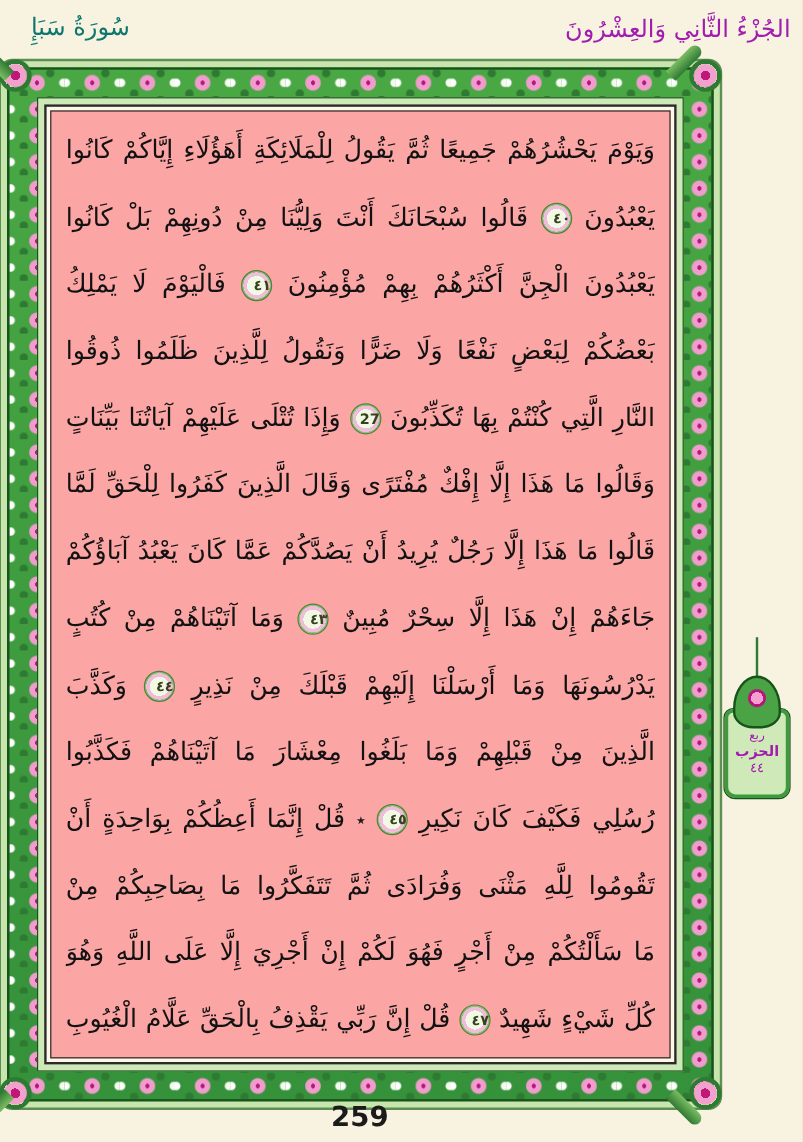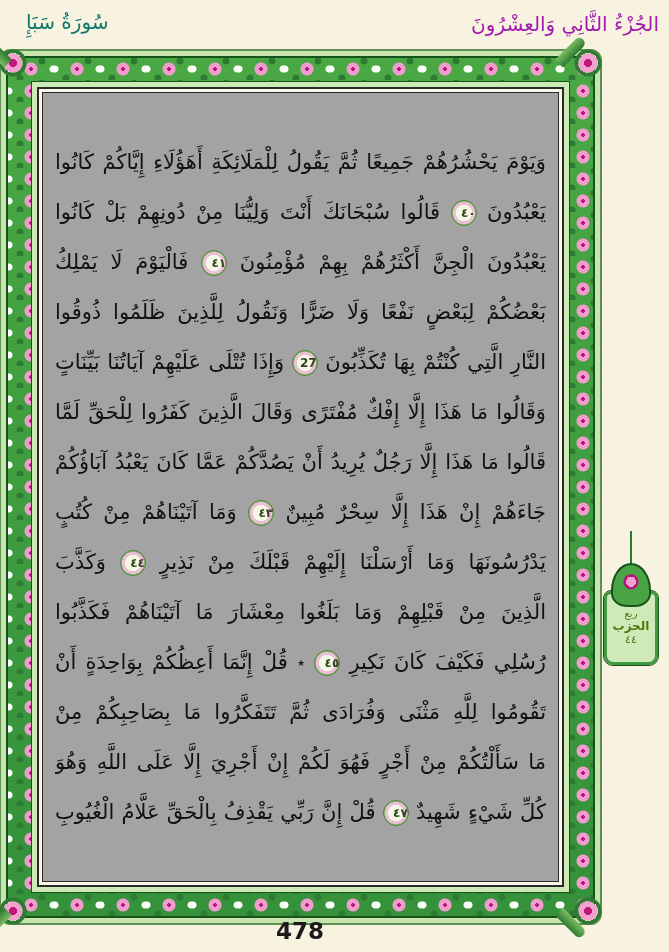--- a/index.html
+++ b/index.html
@@ -25,23 +25,23 @@
       radial-gradient(circle at 45px 11px,#f6fbef 0 3px,rgba(0,0,0,0) 4px),
       radial-gradient(circle at 12px 20px,#2f7a33 0 3px,rgba(0,0,0,0) 4px),
       radial-gradient(circle at 34px 3px,#2f7a33 0 3px,rgba(0,0,0,0) 4px),
       linear-gradient(#4aa844,#35913a);
     background-size:46px 22px,46px 22px,46px 22px,46px 22px,46px 22px,100% 100%;
     box-shadow:0 0 0 2px #17541b,0 0 0 7px #c8e5ad,0 0 0 9px #5d8f55;
   }
   .frame-light{height:100%;box-sizing:border-box;background:#cde9b5;border:1px solid #17541b;padding:5px;}
   .frame-black{height:100%;box-sizing:border-box;background:#fcf8e8;border:2px solid #2a2a2a;padding:3px;}
   .text-area{
-    height:100%;box-sizing:border-box;border:1px solid #2a2a2a;background:#a3a3a3;
+    height:100%;box-sizing:border-box;border:1px solid #2a2a2a;background:#fca5a5;
     padding:8px 12px 6px 12px;
-    display:flex;flex-direction:column;justify-content:center;
+    display:flex;flex-direction:column;justify-content:space-between;
   }
   
   .corner{position:absolute;width:34px;height:34px;pointer-events:none;
     background:
       radial-gradient(circle at 50% 50%,#c01878 0 4px,#f2a0ce 4px 9px,rgba(0,0,0,0) 10px),
       radial-gradient(circle at 50% 50%,rgba(0,0,0,0) 10px,#2f7a33 10px 13px,rgba(0,0,0,0) 14px);
   }
   .corner::after{content:"";position:absolute;width:34px;height:11px;left:12px;top:12px;
     background:linear-gradient(#7cbd64,#2f7a33);border-radius:0 12px 12px 0;transform-origin:0 50%;}
   .c-tl{left:-12px;top:-12px;} .c-tl::after{transform:rotate(225deg);}
@@ -70,21 +70,21 @@
   .m-dome{
     width:40px;height:44px;margin:-3px auto 0;box-sizing:border-box;position:relative;z-index:2;
     background-color:#4aa344;
     background-image:radial-gradient(circle at 50% 42%,#f49fd0 0 5px,#b5187c 5px 7px,rgba(0,0,0,0) 8px);
     border:2px solid #17541b;
     border-radius:50% 50% 42% 42% / 62% 62% 30% 30%;
   }
   .m-panel{
     width:54px;height:74px;margin:-16px auto 0;box-sizing:border-box;position:relative;z-index:1;
     background:#cfe9b8;border:3px solid #3f9a3e;outline:1px solid #17541b;border-radius:7px 7px 9px 9px;
-    text-align:center;color:#4d7c0f;direction:rtl;padding-top:14px;
+    text-align:center;color:#a21caf;direction:rtl;padding-top:14px;
   }
   .m-word1{font-size:10px;line-height:11px;}
   .m-word2{font-size:12px;line-height:14px;font-weight:bold;}
   .m-number{font-size:11px;line-height:14px;}
 
   
   .page-number{
     position:absolute;left:230px;top:918px;width:140px;height:32px;
     text-align:center;font-size:23px;font-weight:bold;color:#1b1b1b;
   }
@@ -127,13 +127,13 @@
 <div class="medallion">
   <div class="m-stem"></div>
   <div class="m-dome"></div>
   <div class="m-panel">
     <div class="m-word1">ربع</div>
     <div class="m-word2">الحزب</div>
     <div class="m-number">٤٤</div>
   </div>
 </div>
 
-<div class="page-number">478</div>
+<div class="page-number">259</div>
 
 </body></html>

